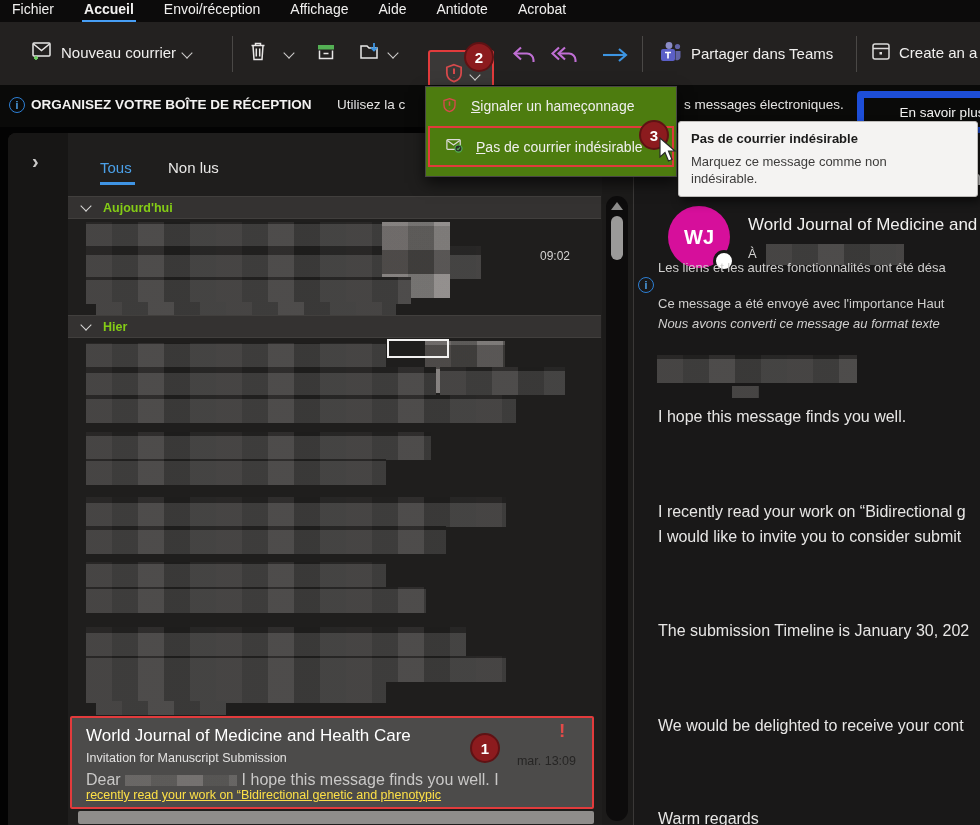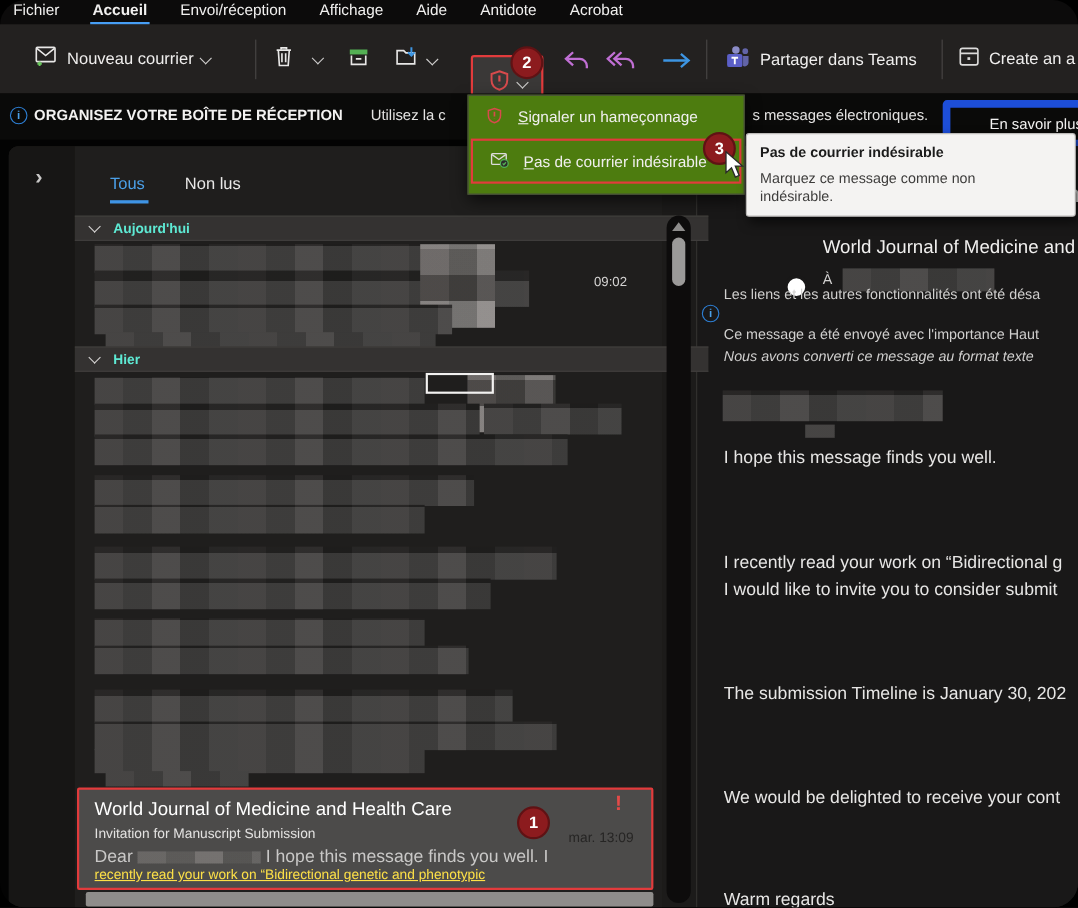--- a/index.html
+++ b/index.html
@@ -1,17 +1,17 @@
 <!DOCTYPE html>
 <html><head>
 <meta charset="utf-8">
 <style>
   html,body{margin:0;padding:0;background:#000;}
   #screen{position:relative;width:980px;height:825px;overflow:hidden;background:#030303;
-          font-family:"Liberation Sans","DejaVu Sans",sans-serif;color:#e8e7e6;border-radius:23px;}
+          font-family:"Liberation Sans","DejaVu Sans",sans-serif;color:#e8e7e6;}
   
   .menubar{position:absolute;left:0;top:0;width:980px;height:22px;background:#0c0b0b;
            display:flex;align-items:flex-start;gap:26px;padding-left:10px;box-sizing:border-box;}
   .menubar .mi{font-size:14px;color:#f1f0ef;padding:1px 2px 3px 2px;cursor:default;white-space:nowrap;}
   .menubar .mi.active{font-weight:bold;border-bottom:3px solid #479ef5;}
   
   .toolbar{position:absolute;left:0;top:22px;width:980px;height:63px;background:#232120;}
   .tbtn{position:absolute;display:flex;align-items:center;gap:7px;color:#f0efee;font-size:15px;}
   .vdiv{position:absolute;top:14px;width:1px;height:36px;background:#4a4846;}
   .chev{display:inline-block;width:7px;height:7px;border-right:1.6px solid #cfcecd;border-bottom:1.6px solid #cfcecd;
@@ -39,23 +39,23 @@
            border:1px solid #bdbbb9;border-radius:3px;box-shadow:3px 5px 10px rgba(0,0,0,.55);
            padding:9px 12px;box-sizing:border-box;z-index:40;}
   .tooltip .t{font-size:13px;font-weight:bold;}
   .tooltip .b{font-size:13px;color:#3d3c3b;margin-top:7px;width:240px;line-height:17px;}
   
   .content-card{position:absolute;left:8px;top:133px;width:972px;height:692px;background:#1c1b1a;border-radius:8px 0 0 0;}
   .folderpane{position:absolute;left:8px;top:133px;width:60px;height:692px;background:#171615;border-radius:8px 0 0 0;}
   .listpane{position:absolute;left:68px;top:133px;width:534px;height:692px;background:#1f1e1d;}
   .splitter{position:absolute;left:633px;top:133px;width:1px;height:692px;background:#3a3837;}
   .readpane{position:absolute;left:634px;top:133px;width:346px;height:692px;background:#191818;overflow:hidden;}
-  .grouphdr{position:absolute;left:68px;width:576px;height:23px;background:#343231;border-top:1px solid #413f3d;
+  .grouphdr{position:absolute;left:68px;width:533px;height:23px;background:#343231;border-top:1px solid #413f3d;
             border-bottom:1px solid #413f3d;display:flex;align-items:center;gap:13px;padding-left:14px;box-sizing:border-box;
-            font-size:12.5px;font-weight:bold;color:#5eead4;}
+            font-size:12.5px;font-weight:bold;color:#84cc16;}
   .grouphdr .chev{border-color:#d8d7d6;transform:rotate(45deg);margin-top:-3px;}
   .mosaic{position:absolute;background:
       repeating-linear-gradient(90deg,#343231 0 26px,#2a2928 26px 52px,#3c3a39 52px 78px,#262524 78px 104px,#323130 104px 130px),
       repeating-linear-gradient(0deg,rgba(255,255,255,.09) 0 24px,rgba(0,0,0,.22) 24px 48px,rgba(255,255,255,.03) 48px 72px);
       background-blend-mode:overlay;}
   .mosaic.light{filter:brightness(1.9);}
   .mosaic.inline{position:relative;display:inline-block;height:11px;vertical-align:-1px;filter:brightness(1.5);}
   .selcard{position:absolute;left:70px;top:716px;width:524px;height:93px;background:#4c4b4a;border:2px solid #e23b3c;
            border-radius:2px;box-sizing:border-box;}
   .scrolltrack{position:absolute;left:606px;top:196px;width:22px;height:625px;background:#0d0c0c;border-radius:11px;}
@@ -268,20 +268,24 @@
       <span>I hope this message finds you well.  I</span>
     </div>
     <div style="position:absolute;left:14px;top:70px;font-size:12.5px;color:#fde047;white-space:nowrap;text-decoration:underline;">recently read your work on “Bidirectional genetic and phenotypic</div>
   </div>
 
   <div class="scrolltrack"></div>
   <div class="uparrowtri"></div>
   <div class="scrollthumb"></div>
 
   <span style="position:absolute;left:964px;top:166px;font-size:21px;color:#e8e7e6;">m</span>
+  <div style="position:absolute;left:668px;top:206px;width:62px;height:62px;border-radius:50%;background:#d60f9b;
+              display:flex;align-items:center;justify-content:center;font-size:20px;font-weight:600;color:#fff;">
+    <span>WJ</span>
+  </div>
   <div style="position:absolute;left:713px;top:250px;width:16px;height:16px;border-radius:50%;background:#fff;border:3px solid #191818;"></div>
   <div style="position:absolute;left:748px;top:215px;width:232px;font-size:17px;color:#f1f0ef;white-space:nowrap;overflow:hidden;">World Journal of Medicine and</div>
   <span style="position:absolute;left:748px;top:246px;font-size:13px;color:#d3d2d1;">À</span>
   <div class="mosaic" style="left:766px;top:244px;width:138px;height:21px;"></div>
 
   <div class="infoicon" style="left:638px;top:277px;">i</div>
   <div class="notice" style="top:260px;">Les liens et les autres fonctionnalités ont été désa</div>
   <div class="notice" style="top:296px;">Ce message a été envoyé avec l'importance Haut</div>
   <div class="notice" style="top:316px;font-style:italic;">Nous avons converti ce message au format texte</div>
 

